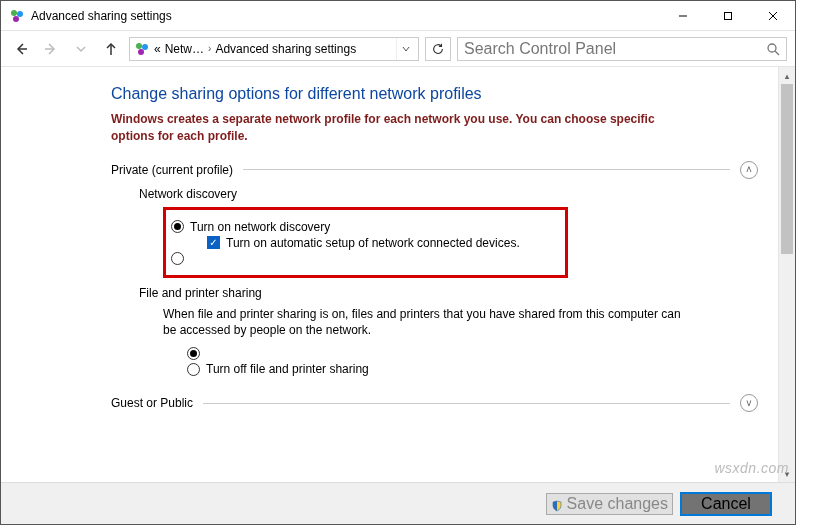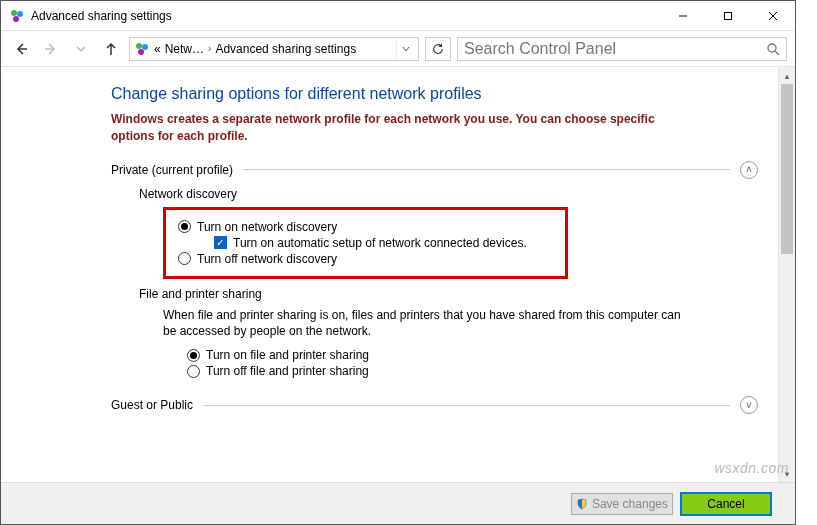--- a/index.html
+++ b/index.html
@@ -148,21 +148,21 @@
   .sub-desc {
     margin-left: 52px;
     font-size: 12px;
     margin-bottom: 8px;
     max-width: 520px;
     line-height: 1.4;
   }
   .highlight-box {
     border: 3px solid #d30000;
     margin-left: 52px;
-    padding: 8px 12px;
+    padding: 8px 5px;
     max-width: 405px;
   }
   .opt-row {
     display:flex; align-items:center; gap:6px;
     font-size: 12px; margin: 2px 0;
   }
   .radio, .check {
     width:13px; height:13px; display:inline-flex; align-items:center; justify-content:center;
   }
   .radio { border:1px solid #333; border-radius:50%; }
@@ -180,24 +180,24 @@
     height: 42px;
     border-top: 1px solid #ddd;
     background: #f0f0f0;
     display:flex; align-items:center; justify-content:flex-end;
     padding: 0 24px; gap: 8px;
   }
   .btn {
     height: 22px; min-width: 90px;
     border: 1px solid #aaa; background:#e1e1e1;
     display:flex; align-items:center; justify-content:center;
-    font-size:12px; gap:4px; padding: 0 4px;
+    font-size:16px; gap:4px; padding: 0 4px;
   }
   .btn.disabled { color:#888; }
-  .btn.focus { border:1px solid #0078d7; outline:1px solid #0078d7; background:#84cc16; }
+  .btn.focus { border:1px solid #0078d7; outline:1px solid #0078d7; background:#737373; }
   .shield { width:12px; height:12px; }
   .watermark {
     position:absolute; right:6px; bottom:48px;
     font-size:14px; color:#bbb; letter-spacing:0.5px;font-style:italic;
   }
 </style>
 </head>
 <body>
 
 <div class="window">
@@ -309,31 +309,29 @@
         <div class="opt-row">
           <span class="radio sel"></span>
           <span>Turn on network discovery</span>
         </div>
         <div class="opt-row indent2">
           <span class="check sel"></span>
           <span>Turn on automatic setup of network connected devices.</span>
         </div>
         <div class="opt-row">
           <span class="radio"></span>
-          <span>Turn off network discovery</span>
         </div>
       </div>
 
       <div class="sub-label">File and printer sharing</div>
       <div class="sub-desc">When file and printer sharing is on, files and printers that you have shared from this computer can be accessed by people on the network.</div>
 
       <div class="opt-group">
         <div class="opt-row">
           <span class="radio sel"></span>
-          <span>Turn on file and printer sharing</span>
         </div>
         <div class="opt-row">
           <span class="radio"></span>
           <span>Turn off file and printer sharing</span>
         </div>
       </div>
 
       <div class="section-header" style="margin-top:18px">
         <span class="label">Guest or Public</span>
         <span class="line"></span>

